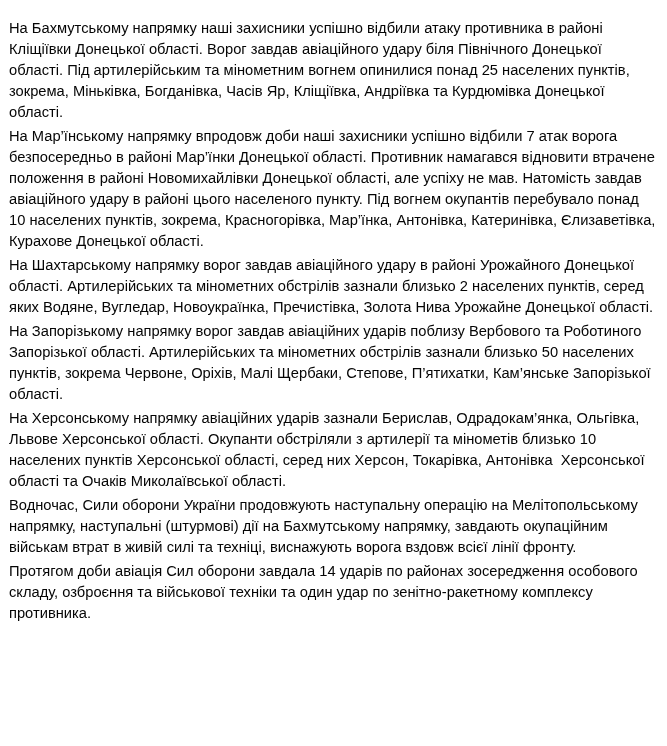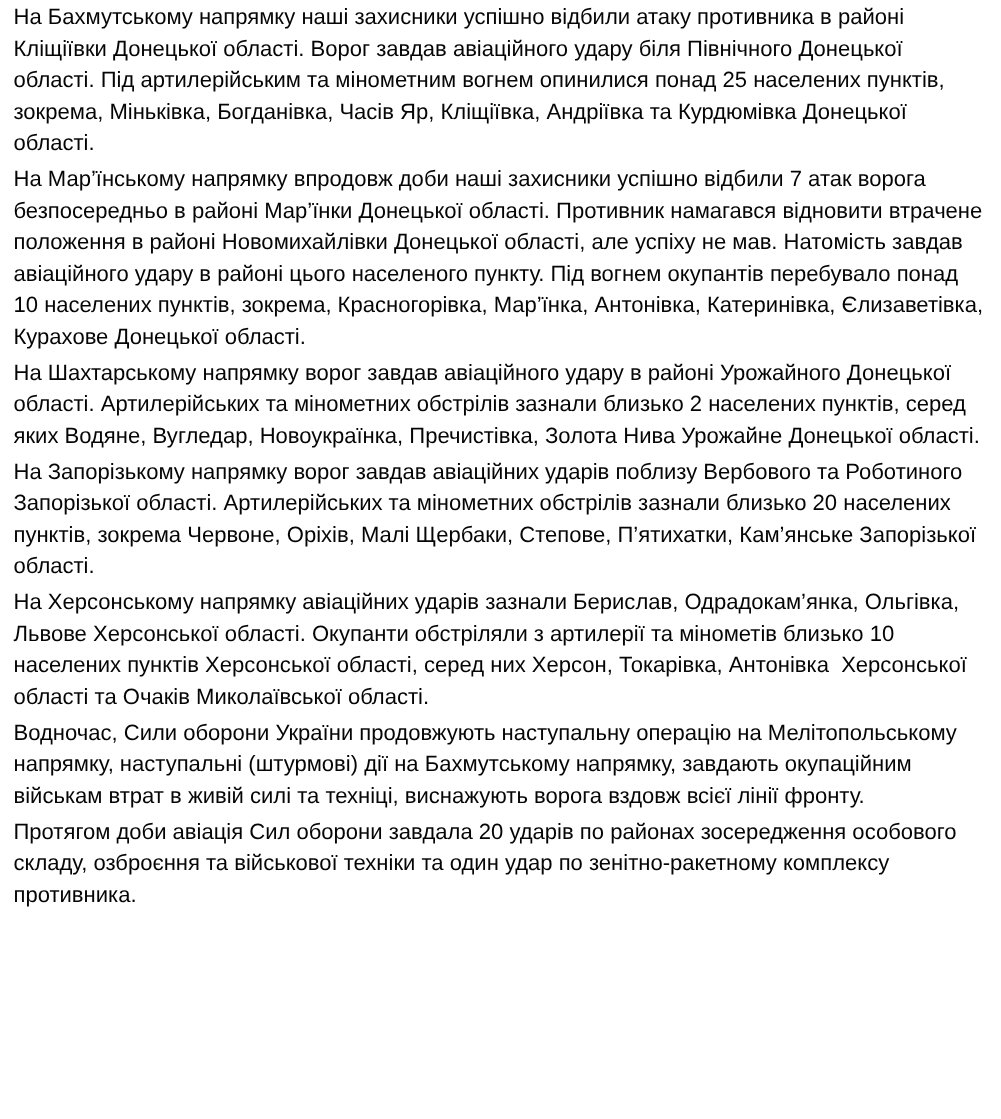--- a/index.html
+++ b/index.html
@@ -5,38 +5,38 @@
   html, body {
     margin: 0;
     padding: 0;
     background: #ffffff;
   }
   .page {
     width: 667px;
     height: 746px;
     overflow: hidden;
     box-sizing: border-box;
-    padding: 2px 10px 0 9px;
+    padding: 18px 10px 0 9px;
     background: #ffffff;
   }
   .post-paragraph {
     margin: 0 0 3px 0;
     font-family: "Liberation Sans", sans-serif;
     font-size: 14.7px;
     line-height: 21px;
     font-weight: 400;
     color: #050505;
     white-space: pre-wrap;
     text-align: left;
   }
 </style>
 </head>
 <body>
 
 <div class="page">
   <p class="post-paragraph">На Бахмутському напрямку наші захисники успішно відбили атаку противника в районі Кліщіївки Донецької області. Ворог завдав авіаційного удару біля Північного Донецької області. Під артилерійським та мінометним вогнем опинилися понад 25 населених пунктів, зокрема, Міньківка, Богданівка, Часів Яр, Кліщіївка, Андріївка та Курдюмівка Донецької області.</p>
   <p class="post-paragraph">На Мар’їнському напрямку впродовж доби наші захисники успішно відбили 7 атак ворога безпосередньо в районі Мар’їнки Донецької області. Противник намагався відновити втрачене положення в районі Новомихайлівки Донецької області, але успіху не мав. Натомість завдав авіаційного удару в районі цього населеного пункту. Під вогнем окупантів перебувало понад 10 населених пунктів, зокрема, Красногорівка, Мар’їнка, Антонівка, Катеринівка, Єлизаветівка, Курахове Донецької області.</p>
   <p class="post-paragraph">На Шахтарському напрямку ворог завдав авіаційного удару в районі Урожайного Донецької області. Артилерійських та мінометних обстрілів зазнали близько 2 населених пунктів, серед яких Водяне, Вугледар, Новоукраїнка, Пречистівка, Золота Нива Урожайне Донецької області.</p>
-  <p class="post-paragraph">На Запорізькому напрямку ворог завдав авіаційних ударів поблизу Вербового та Роботиного Запорізької області. Артилерійських та мінометних обстрілів зазнали близько 20 населених пунктів, зокрема Червоне, Оріхів, Малі Щербаки, Степове, П’ятихатки, Кам’янське Запорізької області.</p>
+  <p class="post-paragraph">На Запорізькому напрямку ворог завдав авіаційних ударів поблизу Вербового та Роботиного Запорізької області. Артилерійських та мінометних обстрілів зазнали близько 50 населених пунктів, зокрема Червоне, Оріхів, Малі Щербаки, Степове, П’ятихатки, Кам’янське Запорізької області.</p>
   <p class="post-paragraph">На Херсонському напрямку авіаційних ударів зазнали Берислав, Одрадокам’янка, Ольгівка, Львове Херсонської області. Окупанти обстріляли з артилерії та мінометів близько 10 населених пунктів Херсонської області, серед них Херсон, Токарівка, Антонівка  Херсонської області та Очаків Миколаївської області.</p>
   <p class="post-paragraph">Водночас, Сили оборони України продовжують наступальну операцію на Мелітопольському напрямку, наступальні (штурмові) дії на Бахмутському напрямку, завдають окупаційним військам втрат в живій силі та техніці, виснажують ворога вздовж всієї лінії фронту.</p>
-  <p class="post-paragraph">Протягом доби авіація Сил оборони завдала 20 ударів по районах зосередження особового складу, озброєння та військової техніки та один удар по зенітно-ракетному комплексу противника.</p>
+  <p class="post-paragraph">Протягом доби авіація Сил оборони завдала 14 ударів по районах зосередження особового складу, озброєння та військової техніки та один удар по зенітно-ракетному комплексу противника.</p>
 </div>
 
 </body></html>

